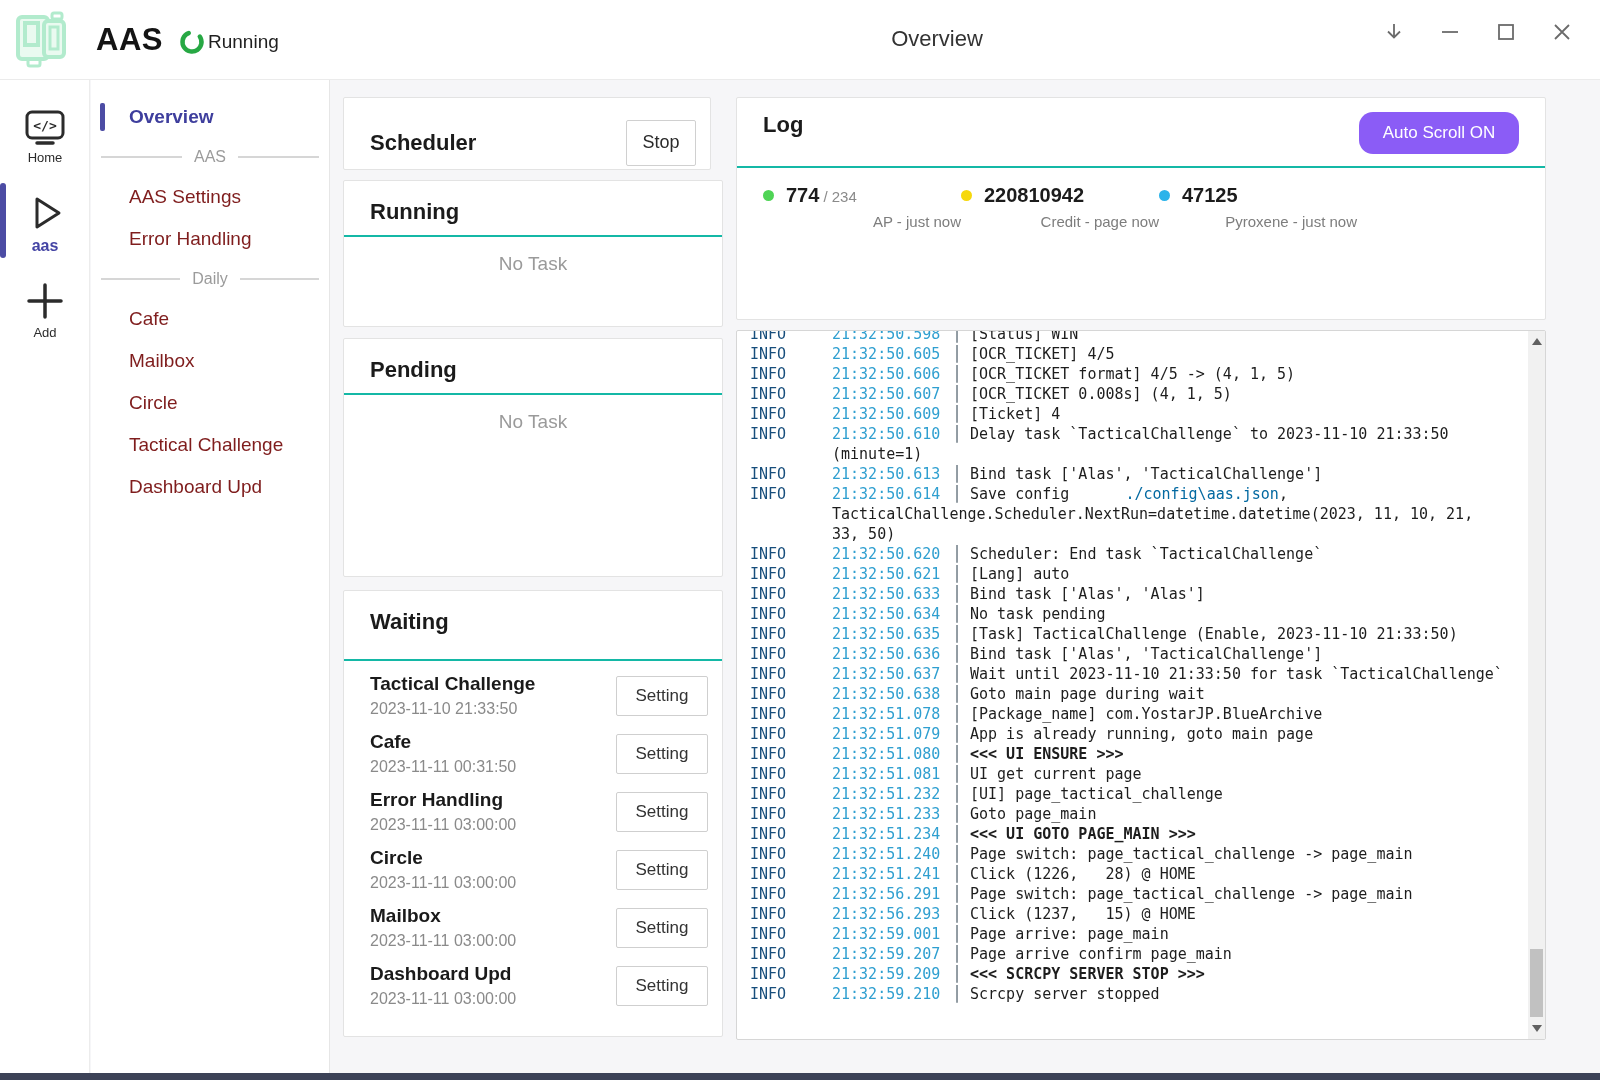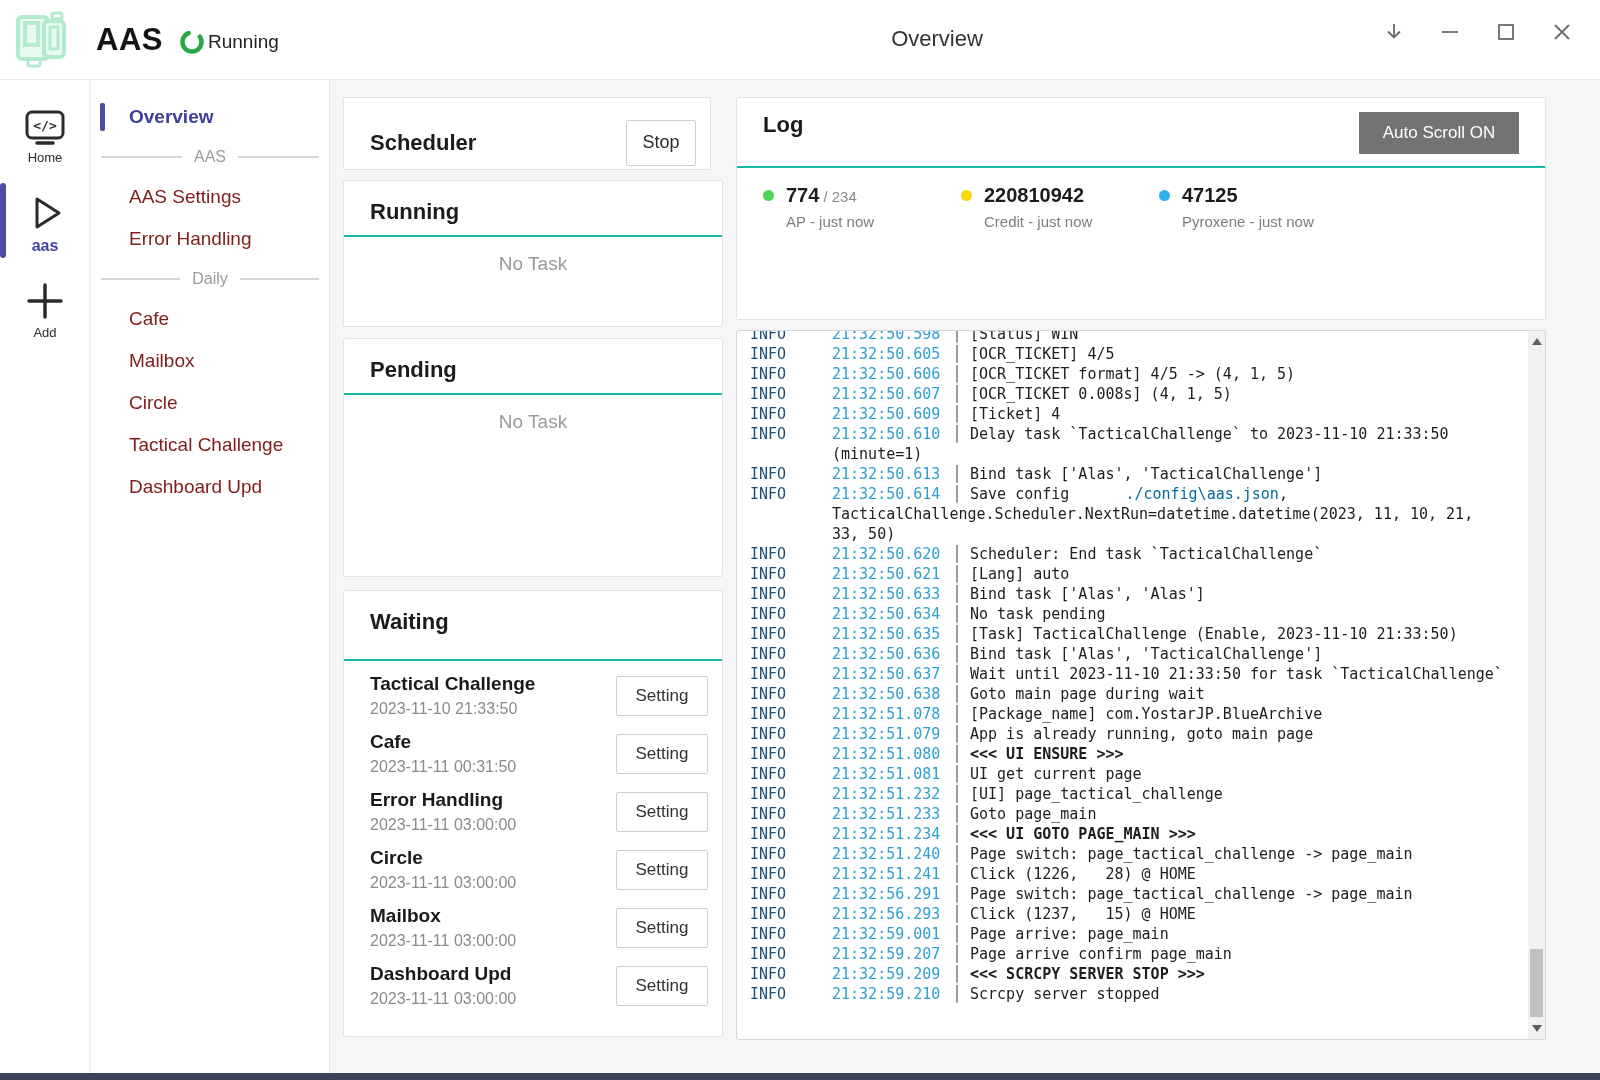--- a/index.html
+++ b/index.html
@@ -47,23 +47,23 @@
   .waiting-card { left:12px; top:510px; width:380px; height:447px; overflow:hidden; }
 
   .task-list { padding:10px 14px 0 26px; }
   .task-row { display:flex; align-items:center; justify-content:space-between; margin-bottom:8px; }
   .task-name { font-size:19px; font-weight:bold; color:#1a1a1a; line-height:26px; }
   .task-time { font-size:16px; color:#8a8a8a; line-height:24px; }
   .setting-btn { width:92px; height:40px; background:#fff; border:1px solid #cfcfcf; border-radius:2px; font-size:17px; color:#333; font-family:inherit; cursor:pointer; }
 
   
   .log-card { left:405px; top:17px; width:810px; height:223px; }
-  .autoscroll-btn { width:160px; height:42px; background:#737373; color:#fff; border:none; border-radius:0; font-size:17px; font-family:inherit; cursor:pointer; }
+  .autoscroll-btn { width:160px; height:42px; background:#8b5cf6; color:#fff; border:none; border-radius:14px; font-size:17px; font-family:inherit; cursor:pointer; }
   .stats { display:flex; padding:16px 0 0 26px; }
-  .stat { width:198px; }
+  .stat { width:198px;text-align:right; }
   .stat-top { display:flex; align-items:center; gap:12px; }
   .stat-dot { width:11px; height:11px; border-radius:50%; flex:none; }
   .stat-value { font-size:20px; font-weight:bold; color:#1c1c1c; }
   .stat-suffix { font-size:15px; color:#8a8a8a; margin-left:4px; }
   .stat-label { font-size:15px; color:#7d7d7d; margin:6px 0 0 23px; }
 
   
   .log-view { left:405px; top:250px; width:810px; height:710px; border:1px solid #d6d6d6; overflow:hidden; }
   .log-lines { position:absolute; left:0; top:0; right:17px; bottom:0; overflow:hidden; padding:2px 0 0 13px; font-family:"DejaVu Sans Mono", monospace; font-size:15px; line-height:20px; white-space:pre; }
   .log-lines .ln:first-child { margin-top:-9px; }
@@ -268,21 +268,21 @@
             <span class="stat-dot" style="background: rgb(79, 212, 85);"></span>
             <span><span class="stat-value">774</span><span class="stat-suffix">/ 234</span></span>
           </div>
           <div class="stat-label">AP - just now</div>
         </div>
         <div class="stat">
           <div class="stat-top">
             <span class="stat-dot" style="background: rgb(246, 216, 12);"></span>
             <span><span class="stat-value">220810942</span></span>
           </div>
-          <div class="stat-label">Credit - just now</div>
+          <div class="stat-label">Credit - page now</div>
         </div>
         <div class="stat">
           <div class="stat-top">
             <span class="stat-dot" style="background: rgb(43, 179, 234);"></span>
             <span><span class="stat-value">47125</span></span>
           </div>
           <div class="stat-label">Pyroxene - just now</div>
         </div>
       </div>
   </div>

